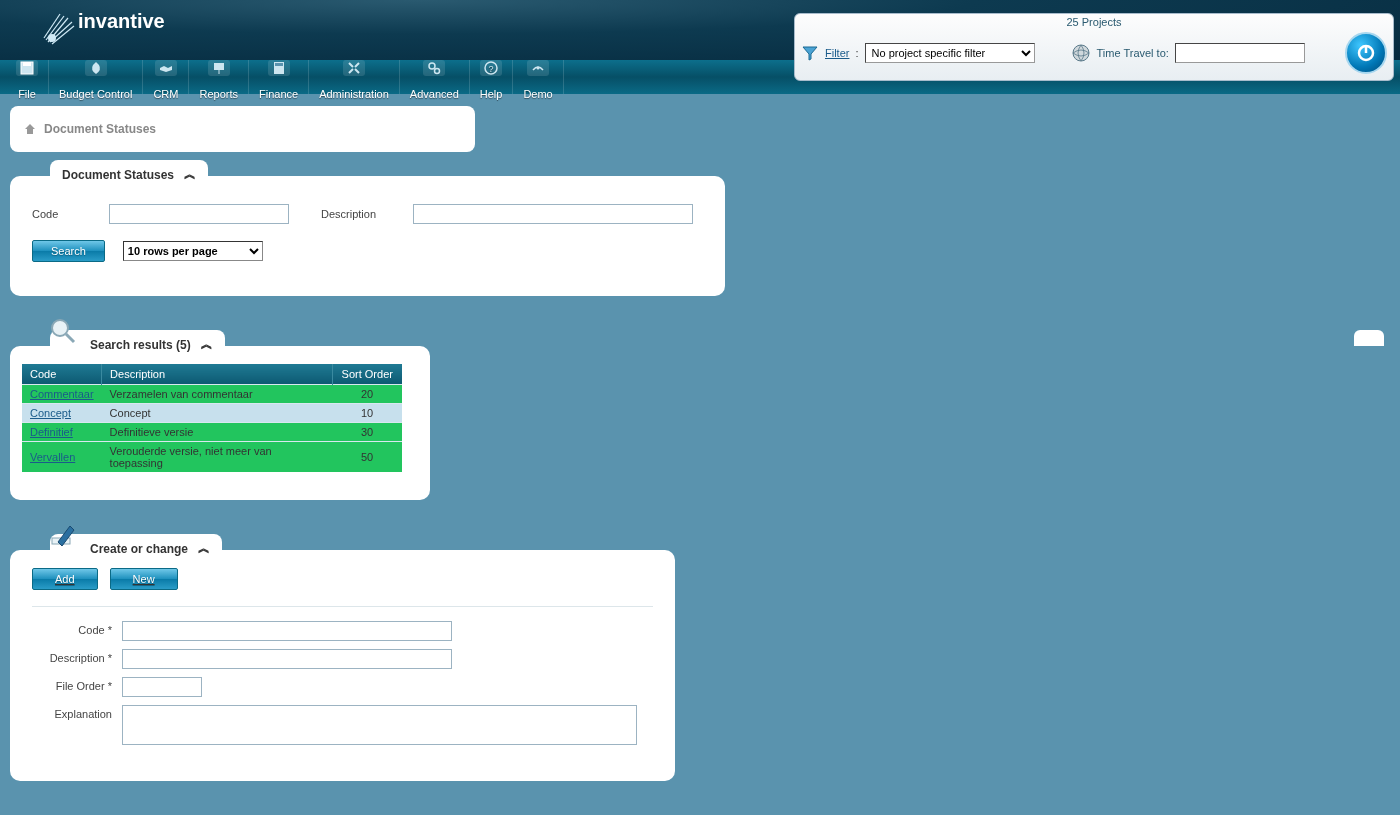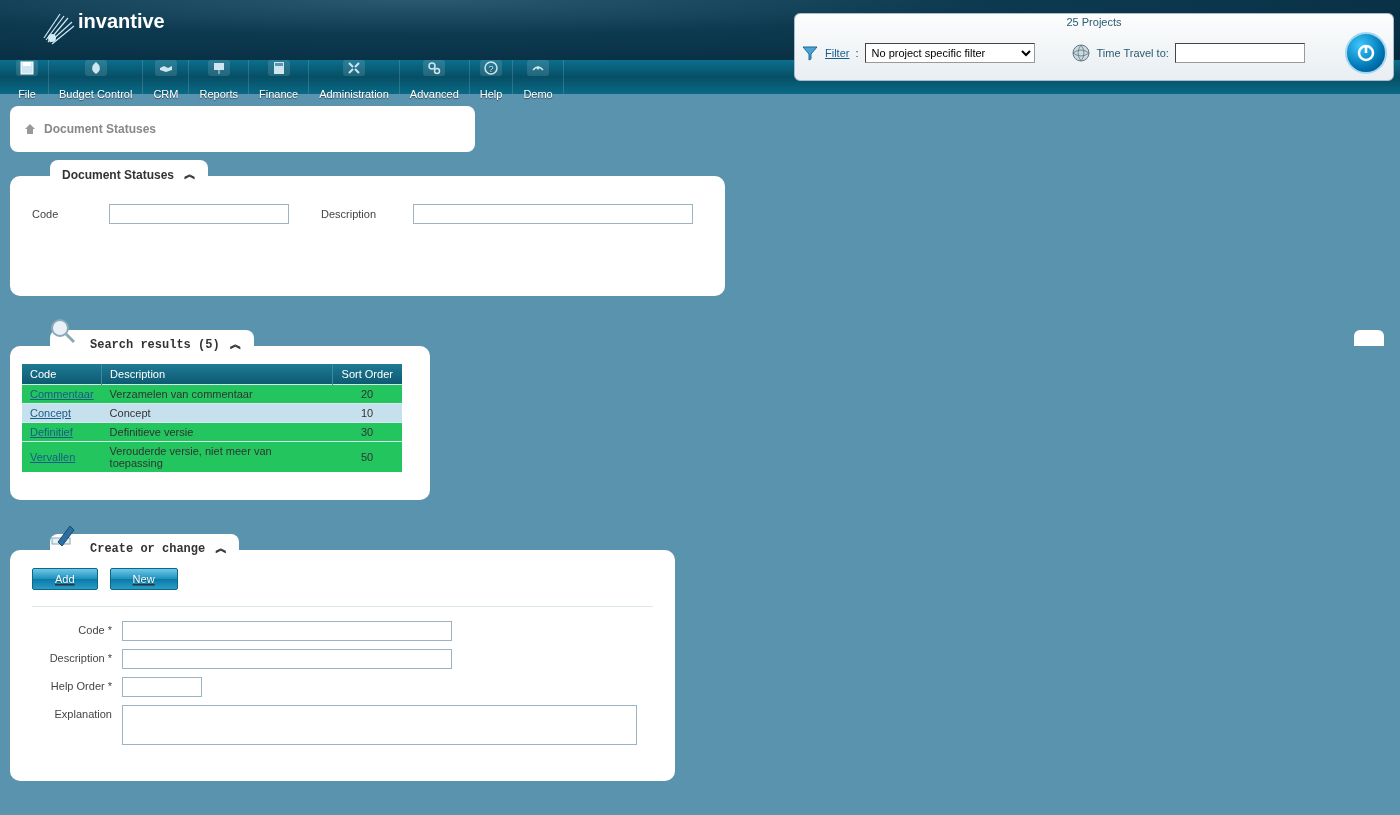--- a/index.html
+++ b/index.html
@@ -134,21 +134,21 @@
     font-weight: bold;
     color: #333;
     z-index: 2;
   }
   .panel-tab-icon {
     width: 30px; height: 30px;
     position: absolute;
     left: -2px;
     top: -14px;
   }
-  .panel-tab.with-icon { padding-left: 40px; font-family: Liberation Mono, monospace; }
+  .panel-tab.with-icon { padding-left: 40px; }
   .panel-body {
     background: #fff;
     border-radius: 10px;
     padding: 20px 20px;
   }
 
   .collapse-caret { font-size: 12px; color: #333; }
 
   
   .search-panel { width: 715px; height: 120px; padding: 28px 22px 16px 22px;}
@@ -382,20 +382,26 @@
   <div class="panel-tab">
     <span>Document Statuses</span>
     <span class="collapse-caret">︽</span>
   </div>
   <div class="panel-body search-panel">
     <div class="search-row">
       <span class="field-label">Code</span>
       <input class="text-input" style="width: 180px;">
       <span class="field-label" style="margin-left:10px;width:70px">Description</span>
       <input class="text-input" style="width: 280px;">
+    </div>
+    <div class="search-row2">
+      <button class="btn">Search</button>
+      <select class="rows-select">
+        <option>10 rows per page</option>
+      </select>
     </div>
   </div>
 </div>
 
 <div class="panel-wrapper results-panel-wrapper">
   <div class="panel-tab with-icon">
     <span class="panel-tab-icon">
       <svg viewBox="0 0 30 30">
           <circle cx="12" cy="12" r="8" fill="#e8f2f6" stroke="#8aa8b6" stroke-width="2"></circle>
           <line x1="18" y1="18" x2="26" y2="26" stroke="#8aa8b6" stroke-width="3"></line>
@@ -459,21 +465,21 @@
     <hr class="form-hr">
     <div class="form-row">
       <label>Code *</label>
       <input class="form-input" style="width: 330px;">
     </div>
     <div class="form-row">
       <label>Description *</label>
       <input class="form-input" style="width: 330px;">
     </div>
     <div class="form-row">
-      <label>Help Order *</label>
+      <label>File Order *</label>
       <input class="form-input" style="width: 80px;">
     </div>
     <div class="form-row">
       <label>Explanation</label>
       <textarea class="form-textarea" style=""></textarea>
     </div>
   </div>
 </div>
 
 </body></html>

